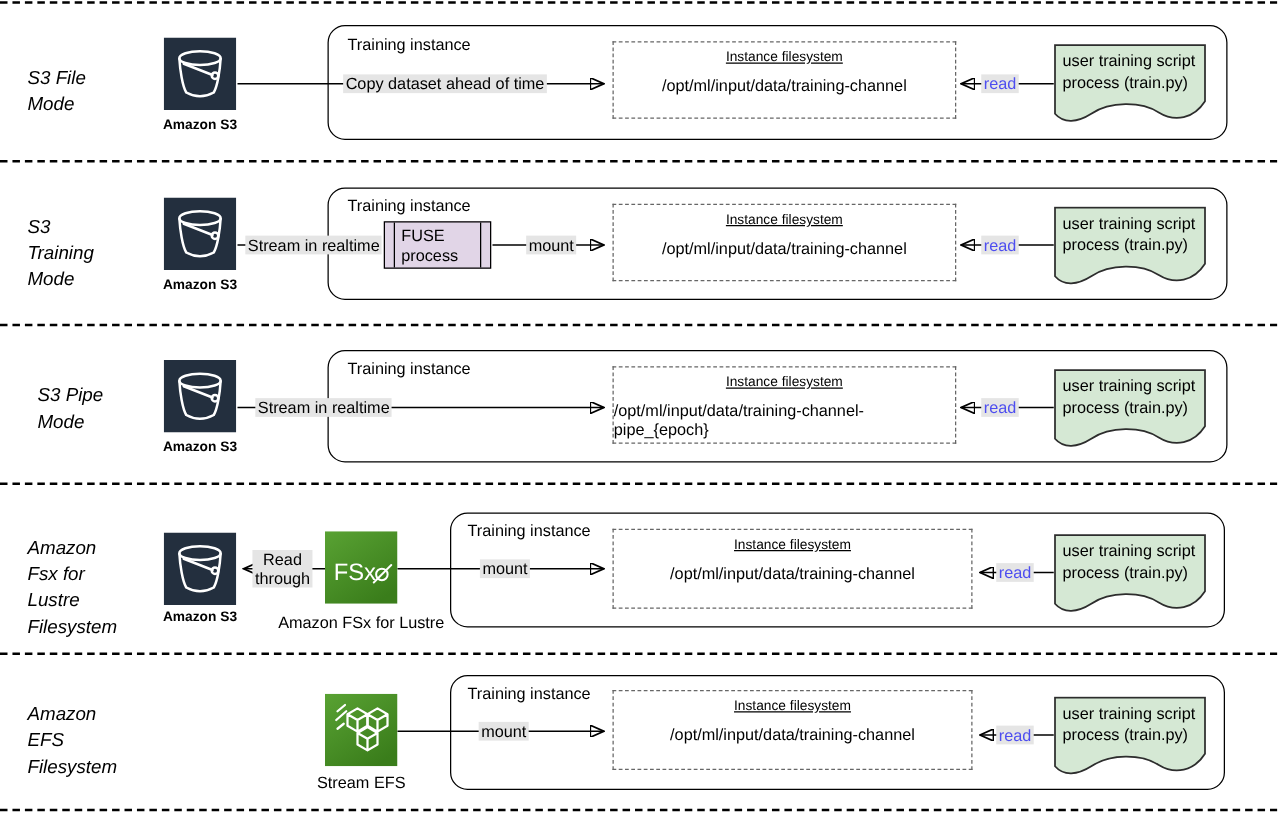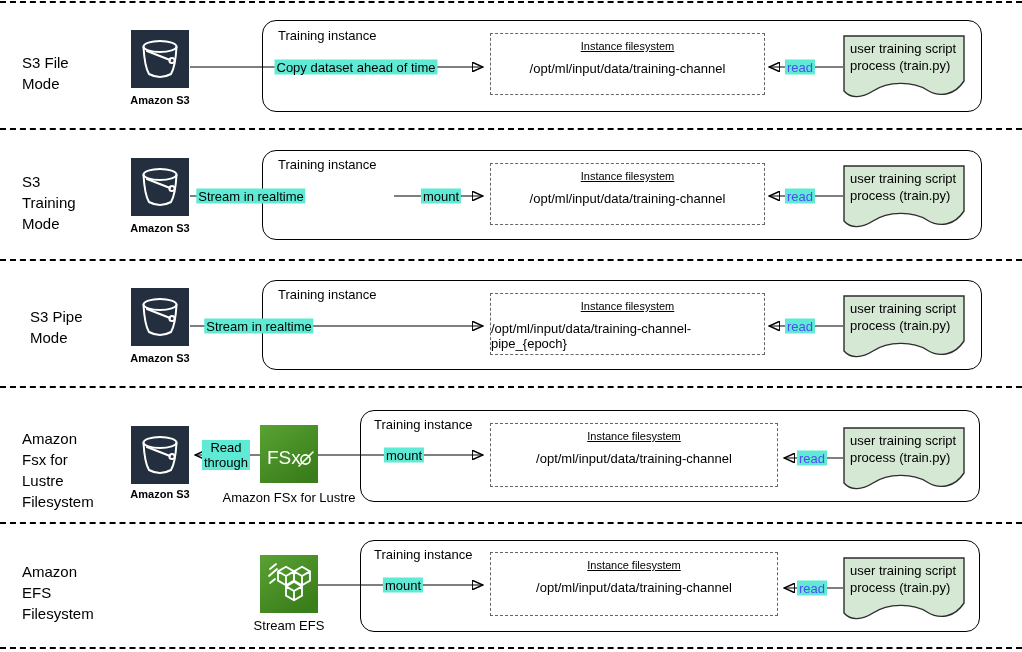--- a/index.html
+++ b/index.html
@@ -1,21 +1,21 @@
 <!DOCTYPE html>
 <html><head>
 <meta charset="utf-8">
 <style>
   html,body{margin:0;padding:0;background:#fff;}
   .stage{position:relative;width:1022px;height:652px;background:#fff;
          font-family:"Liberation Sans",sans-serif;color:#000;overflow:hidden;}
   .sep{position:absolute;left:0;width:1022px;height:0;border-top:2px dashed #000;}
   .sep1{top:1px}.sep2{top:128px}.sep3{top:259px}.sep4{top:386px}.sep5{top:522px}.sep6{top:647px}
 
-  .sidelabel{position:absolute;font-size:15px;line-height:21px;white-space:pre-line;z-index:2;}
+  .sidelabel{position:absolute;font-size:15px;line-height:21px;white-space:pre-line;z-index:2;font-style:italic;}
   .r1-side{left:22px;top:52px}.r2-side{left:22px;top:171px}.r3-side{left:30px;top:306px}
   .r4-side{left:22px;top:428px}.r5-side{left:22px;top:561px}
 
   .tbox{position:absolute;background:#fff;border:1px solid #000;border-radius:14px;z-index:1;}
   .r1-box{left:262px;top:20px;width:718px;height:90px}
   .r2-box{left:262px;top:150px;width:718px;height:88px}
   .r3-box{left:262px;top:280px;width:718px;height:88px}
   .r4-box{left:360px;top:410px;width:618px;height:90px}
   .r5-box{left:360px;top:540px;width:618px;height:90px}
   .boxtitle{position:absolute;font-size:13px;z-index:2;}
@@ -49,21 +49,21 @@
 
   .doc{position:absolute;width:122px;height:64px;z-index:2;}
   .r1-doc{left:843px;top:35px}.r2-doc{left:843px;top:165px}.r3-doc{left:843px;top:295px}
   .r4-doc{left:843px;top:427px}.r5-doc{left:843px;top:557px}
   .doc svg{position:absolute;left:0;top:0;width:100%;height:100%;}
   .doctext{position:absolute;left:7px;top:5px;font-size:13px;line-height:17px;white-space:pre-line;}
 
   .arrows{position:absolute;left:0;top:0;z-index:3;}
   .arrows path{stroke:#000;stroke-width:1.2;fill:none;}
 
-  .elabel{position:absolute;transform:translate(-50%,-50%);background:#5eead4;font-size:13px;
+  .elabel{position:absolute;transform:translate(-50%,-50%);background:#e5e5e5;font-size:13px;
           padding:0 2px;white-space:pre-line;text-align:center;line-height:15px;z-index:4;}
   .read{color:#4d4df0;}
   .l-r1t{left:356px;top:67px}.l-r1r{left:800px;top:67px}
   .l-r2t{left:251px;top:196px}.l-r2m{left:441px;top:196px}.l-r2r{left:800px;top:196px}
   .l-r3t{left:259px;top:326px}.l-r3r{left:800px;top:326px}
   .l-r4rt{left:226px;top:455px}.l-r4m{left:404px;top:455px}.l-r4r{left:812px;top:458px}
   .l-r5m{left:403px;top:585px}.l-r5r{left:812px;top:588px}
 </style>
 </head>
 <body>
@@ -148,20 +148,24 @@
 Training
 Mode</div>
   <div class="icon r2-s3">
     <svg viewBox="0 0 58 58" width="58" height="58">
         <use href="#s3bucket"></use>
       </svg>
   </div>
   <div class="iconcap r2-cap">Amazon S3</div>
   <div class="tbox r2-box"></div>
   <div class="boxtitle r2-bt">Training instance</div>
+  <div class="fusebox">
+    <div class="fusetext">FUSE
+process</div>
+  </div>
   <div class="fsbox r2-fs">
     <div class="fstitle">Instance filesystem</div>
     <div class="fspath">/opt/ml/input/data/training-channel</div>
   </div>
   <div class="doc r2-doc">
     <svg viewBox="0 0 122 64">
         <use href="#docshape"></use>
       </svg>
     <div class="doctext">user training script
 process (train.py)</div>

